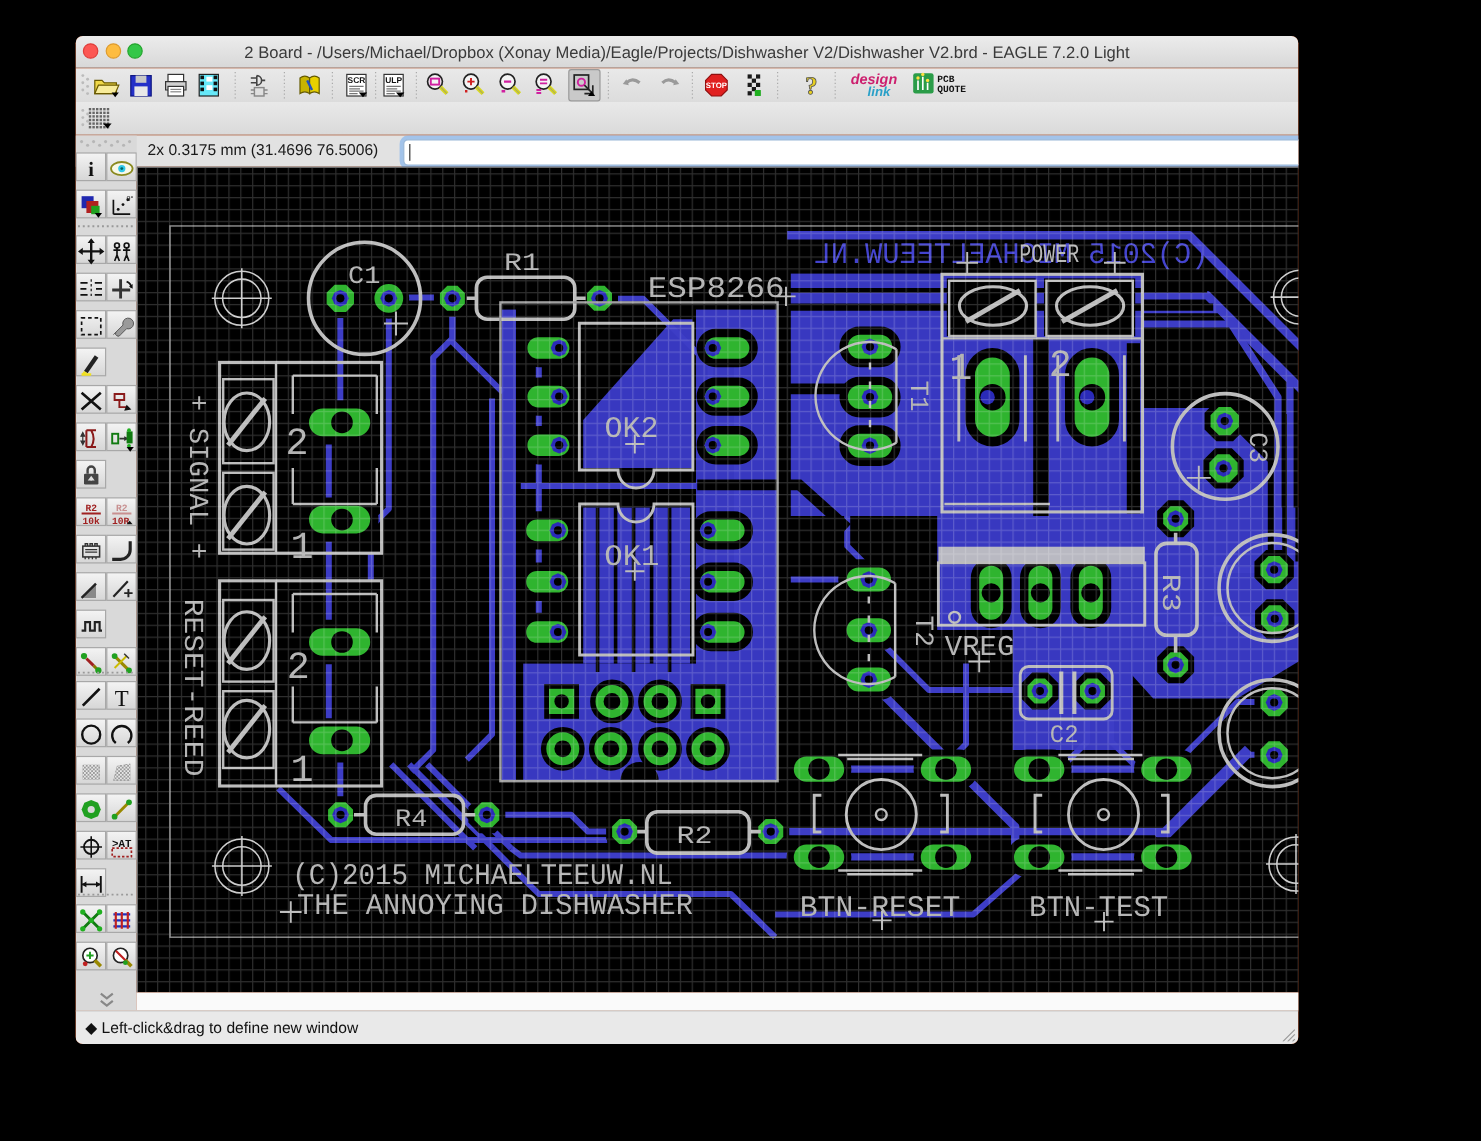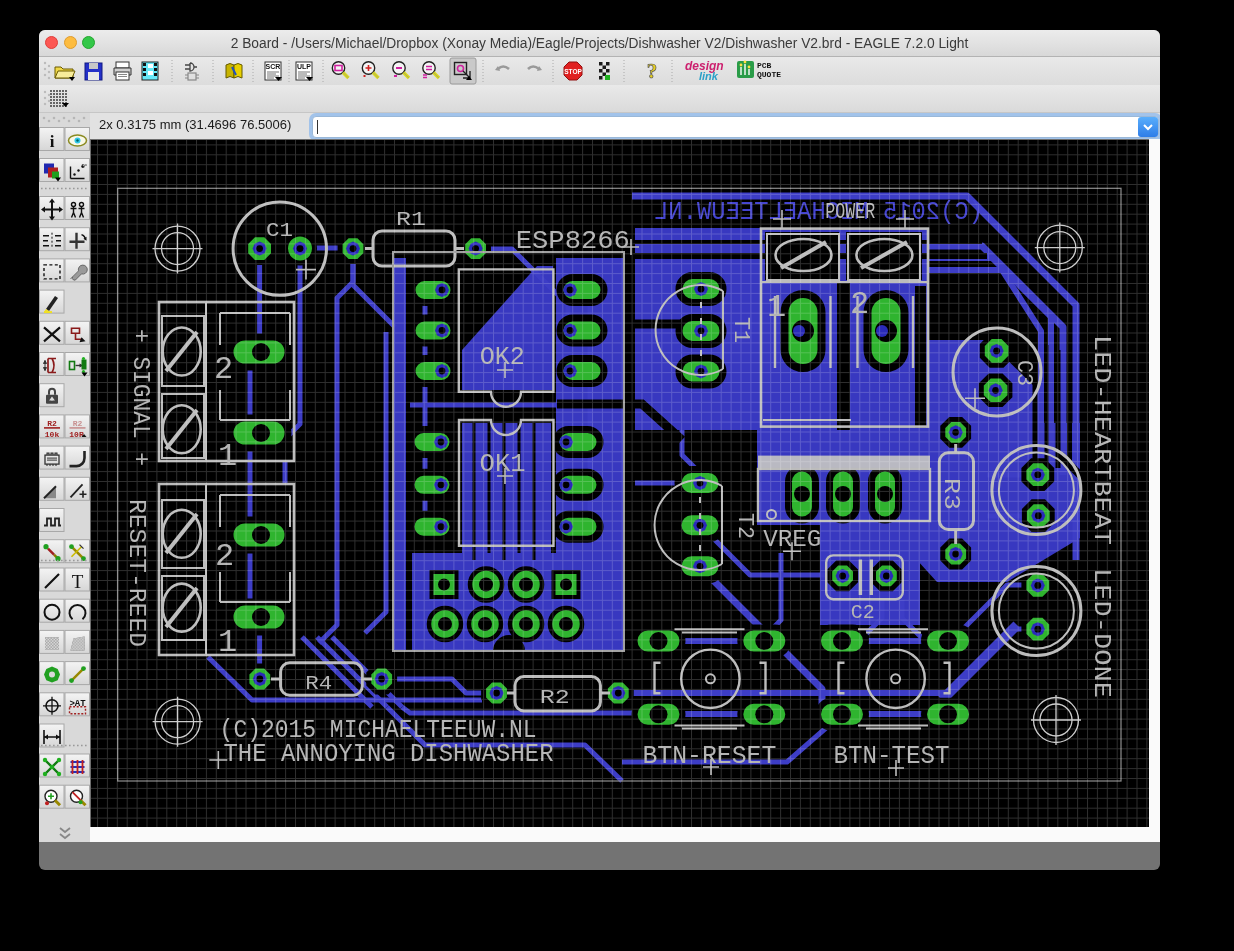--- a/index.html
+++ b/index.html
@@ -1,16 +1,16 @@
 <!DOCTYPE html>
 <html><head><meta charset="utf-8"><style>
 html,body{margin:0;padding:0;background:#000;width:1234px;height:951px;overflow:hidden;}
 *{box-sizing:border-box;-webkit-font-smoothing:antialiased;}
-#win{position:absolute;left:39px;top:30px;width:1121px;height:840px;border-radius:6px;
- background:#737373;box-shadow:0 0 0 1px rgba(0,0,0,0.6);overflow:hidden;font-family:"Liberation Sans",sans-serif;}
+#win{position:absolute;left:63px;top:30px;width:1019px;height:840px;border-radius:6px;
+ background:#c2410c;box-shadow:0 0 0 1px rgba(0,0,0,0.6);overflow:hidden;font-family:"Liberation Sans",sans-serif;}
 #title{position:absolute;left:0;top:0;width:100%;height:27px;
  background:linear-gradient(#ececec,#d8d8d8);border-bottom:1px solid #b3b3b3;}
 #title .t{position:absolute;left:0;right:0;top:0;height:27px;line-height:27px;text-align:center;
  font-size:13.8px;color:#3a3a3a;white-space:nowrap;}
 .tl{position:absolute;top:6px;width:13px;height:13px;border-radius:50%;}
 #tb1{position:absolute;left:0;top:27px;width:100%;height:28px;background:linear-gradient(#e9e9e9,#dcdcdc);}
 #tb2{position:absolute;left:0;top:55px;width:100%;height:28px;background:linear-gradient(#e9e9e9,#dadada);border-bottom:1px solid #c6c6c6;}
 #coord{position:absolute;left:0px;top:83px;width:100%;height:26px;background:#e2e2e2;}
 #coord .c{position:absolute;left:60px;top:4px;font-size:13px;color:#1a1a1a;white-space:pre;}
 #combo{position:absolute;left:273px;top:2.5px;width:847px;height:22px;background:#fff;border-radius:4px;
@@ -858,12 +858,21 @@
         <circle cx="15" cy="16" r="2" fill="#20a020"></circle>
       </g>
 <line x1="59" y1="188.5" x2="106" y2="188.5" stroke="#999" stroke-width="1.6" stroke-dasharray="1.6 2.4"></line>
 <line x1="59" y1="560.5" x2="106" y2="560.5" stroke="#999" stroke-width="1.6" stroke-dasharray="1.6 2.4"></line>
 <line x1="59" y1="745.5" x2="106" y2="745.5" stroke="#999" stroke-width="1.6" stroke-dasharray="1.6 2.4"></line>
 <g stroke="#888" stroke-width="1.8" fill="none">
         <path d="M78,828 l5,4 5,-4"></path>
         <path d="M78,834 l5,4 5,-4"></path>
       </g>
     </svg>
+  <div id="status">
+      <div class="s">◆ Left-click&amp;drag to define new window</div>
+    <svg width="30" height="28" style="position:absolute;left:1050px;top:0">
+        <circle cx="15" cy="14" r="8" fill="#22dd22" stroke="#18a018" stroke-width="1"></circle>
+      </svg>
+    <svg id="grip" width="13" height="12">
+        <path d="M2,12 L12,2 M6,12 L12,6 M10,12 L12,10" stroke="#999" stroke-width="1"></path>
+      </svg>
+  </div>
 </div>
 </body></html>

